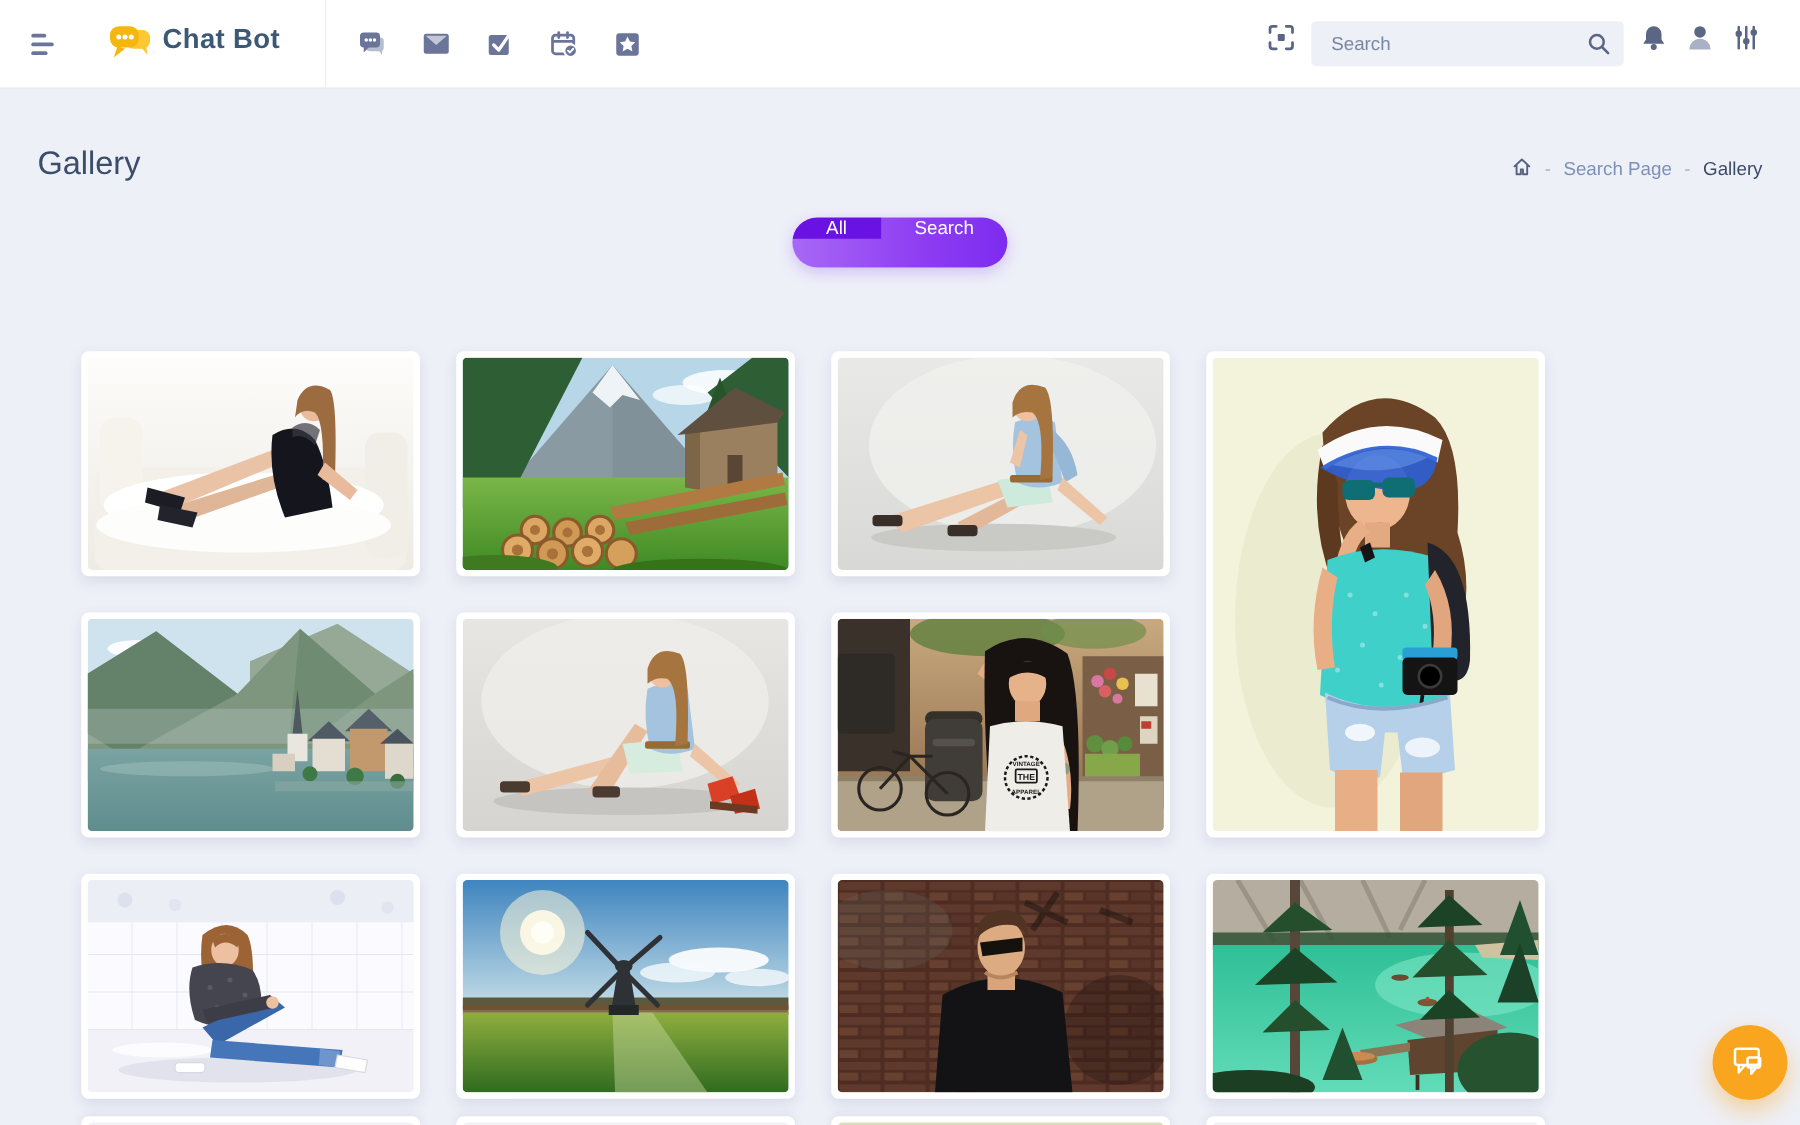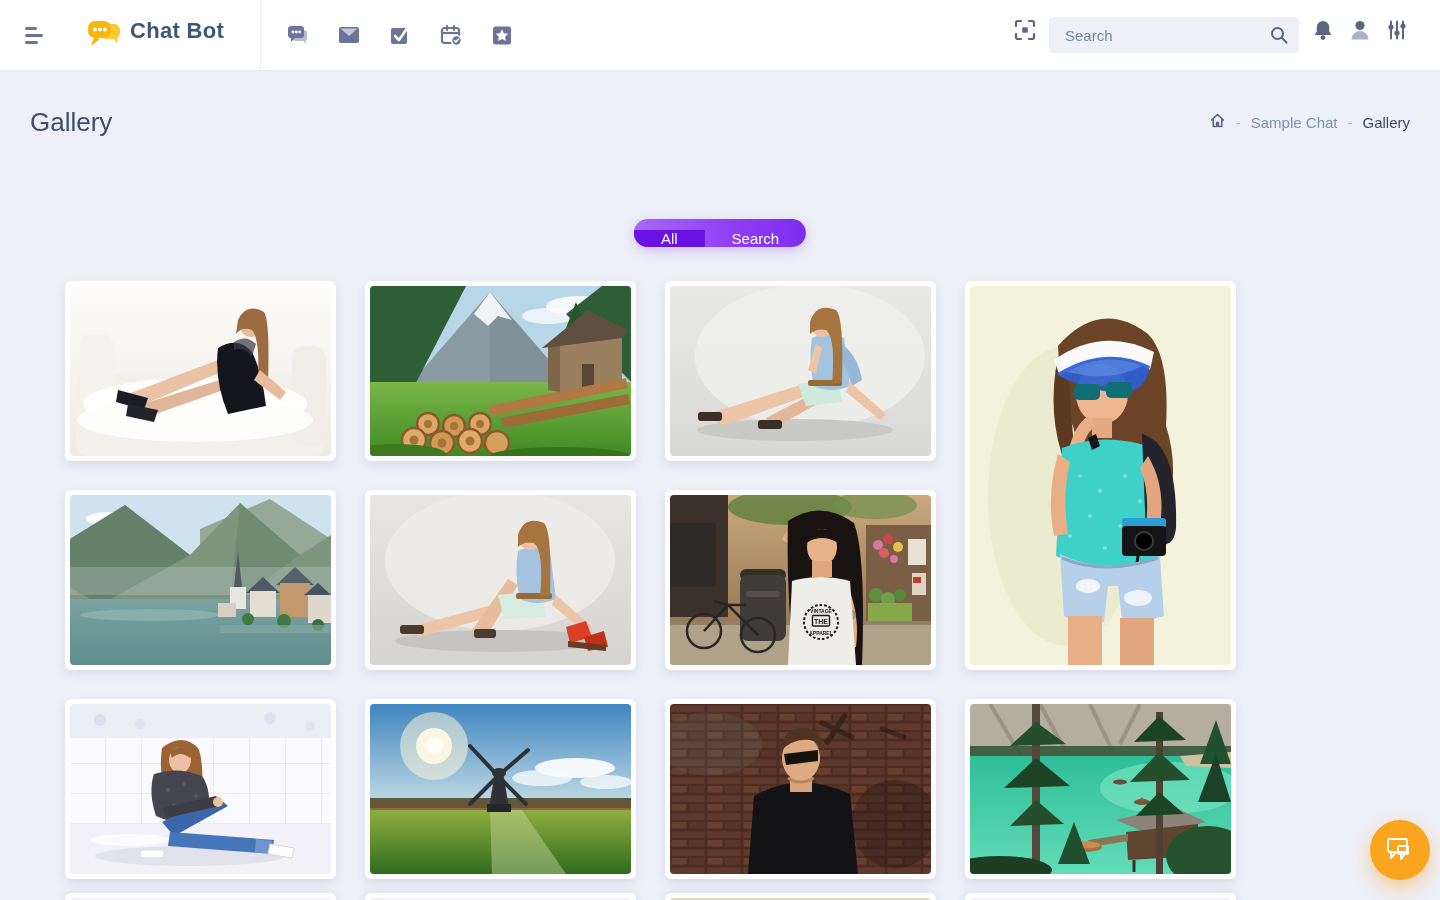--- a/index.html
+++ b/index.html
@@ -24,32 +24,32 @@
               align-items:center; justify-content:center; }
   .topbar-right { margin-left:auto; display:flex; align-items:flex-start; gap:11px; margin-right:30px; }
   .searchbox { position:relative; width:250px; height:36px; }
   .searchbox input { width:100%; height:100%; border:none; outline:none; background:#edf0f6; border-radius:4px;
                      padding:0 38px 0 16px; font-size:15px; color:#4a5670; font-family:"Liberation Sans",sans-serif; }
   .searchbox input::placeholder { color:#7a87a0; }
   .search-glass { position:absolute; right:10px; top:8px; cursor:pointer; }
 
   
   .page-head { position:absolute; top:98px; left:30px; right:30px; height:48px;
-               display:flex; align-items:center; justify-content:space-between; }
+               display:flex; align-items:flex-end; justify-content:space-between; }
   .page-title { font-size:26px; font-weight:500; color:#3c4d6b; }
   .breadcrumb { display:flex; align-items:center; gap:10px; font-size:15px; }
   .crumb-sep { color:#a9b3c8; }
   .crumb-link { color:#7d90ba; cursor:pointer; text-decoration:none; }
   .crumb-current { color:#3b4a68; }
 
   
-  .filter-pill { position:absolute; top:174px; left:50%; transform:translateX(-50%); height:28px;
-                 display:flex; align-items:flex-end; border-radius:20px; overflow:hidden;
+  .filter-pill { position:absolute; top:174px; left:50%; transform:translateX(-50%); height:40px;
+                 display:flex; align-items:flex-start; border-radius:20px; overflow:hidden;
                  background:linear-gradient(90deg,#a868f6 0%, #8e3df2 60%, #7d2cf0 100%);
-                 box-shadow:0 4px 12px rgba(124,47,240,.25);margin-top:45px; }
+                 box-shadow:0 4px 12px rgba(124,47,240,.25); }
   .filter-btn { border:none; background:transparent; color:#ffffff; font-size:15px; padding:0 27px;
                 cursor:pointer; font-family:"Liberation Sans",sans-serif; }
   .filter-btn.active { background:#6a11e3; }
 
   
   .grid { position:absolute; top:281px; left:65px; width:1171px; display:grid;
           grid-template-columns:repeat(4,271px); grid-auto-rows:180px; gap:29px; }
   .card { background:#ffffff; border-radius:6px; padding:5px; cursor:pointer;
           box-shadow:0 4px 10px rgba(84,96,138,.14); }
   .card.tall { grid-row:span 2; }
@@ -184,21 +184,21 @@
 
   <div class="page-head">
     <h1 class="page-title">Gallery</h1>
     <nav class="breadcrumb">
       <span>
         <svg width="17" height="17" viewBox="0 0 20 20">
           <path d="M3 9.5 L10 3 L17 9.5 M5 8.5 V17 h4 v-4.5 h2 V17 h4 V8.5" fill="none" stroke="#56627f" stroke-width="1.8" stroke-linecap="round" stroke-linejoin="round"></path>
         </svg>
       </span>
       <span class="crumb-sep">-</span>
-      <a class="crumb-link">Sample Chat</a>
+      <a class="crumb-link">Search Page</a>
       <span class="crumb-sep">-</span>
       <span class="crumb-current">Gallery</span>
     </nav>
   </div>
 
   <div class="filter-pill">
     <button class="filter-btn active">All</button>
     <button class="filter-btn">Search</button>
   </div>
 

